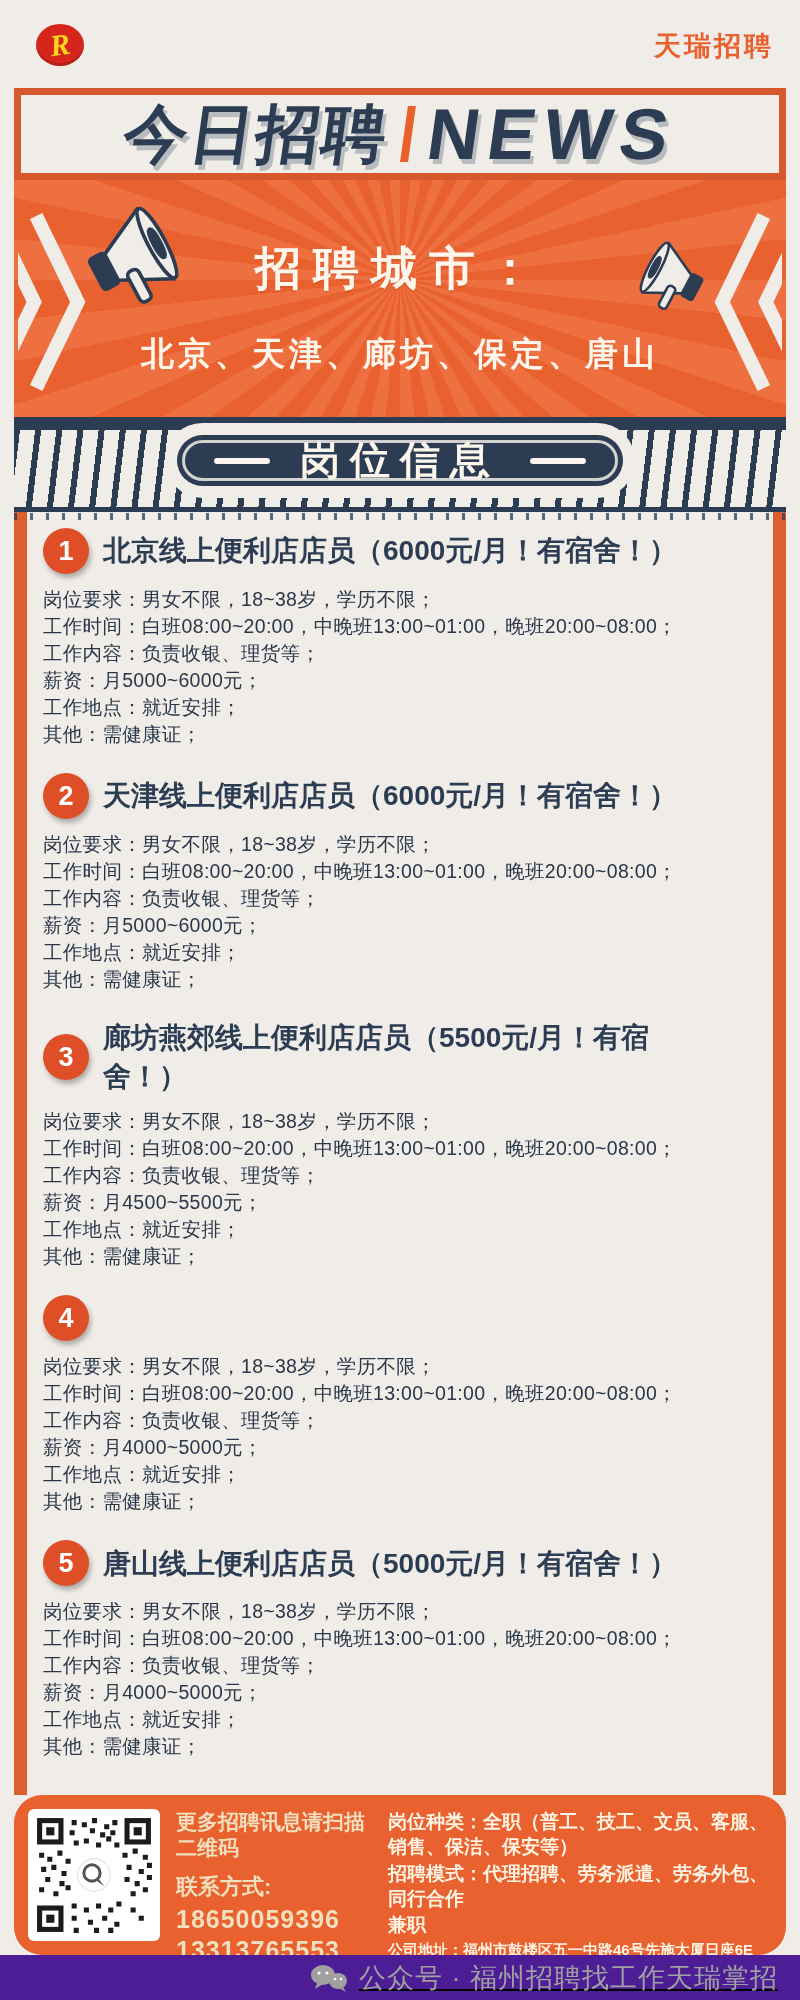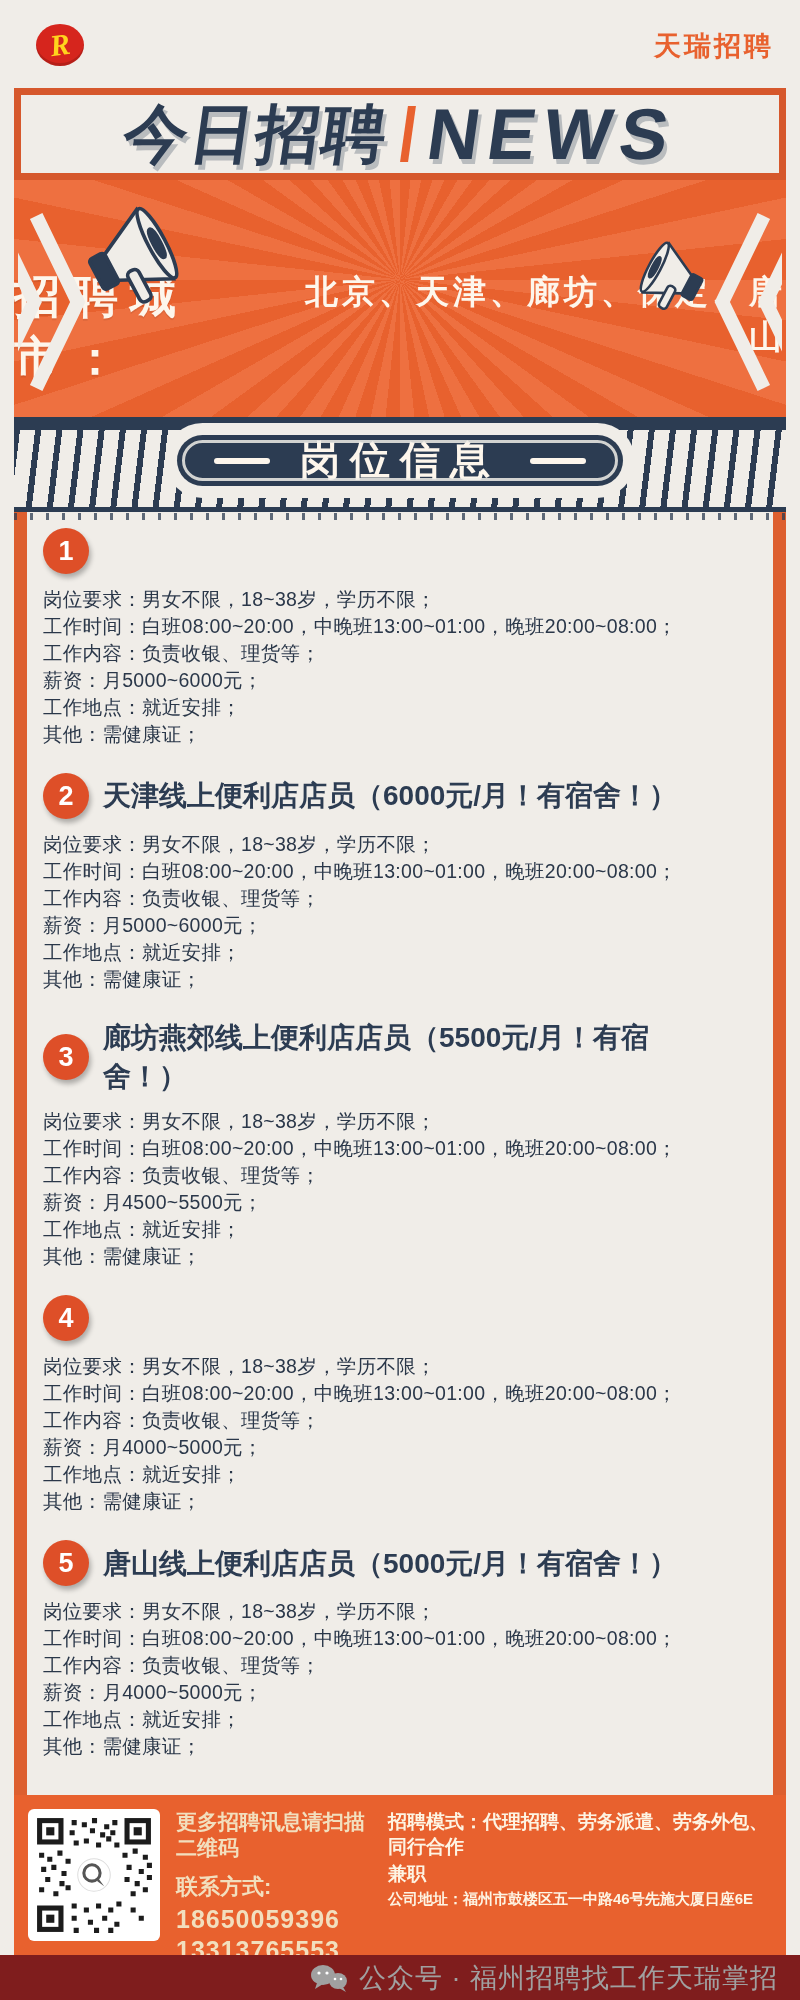--- a/index.html
+++ b/index.html
@@ -43,21 +43,21 @@
     transform:skewX(-8deg); text-shadow:4px 5px 0 rgba(44,60,82,.28); line-height:1;
   }
 
   
   .banner{
     flex:0 0 auto; height:245px; margin:0 14px; position:relative; overflow:hidden;
     border-bottom:8px solid #2c3c52;
     background:#e8612e;
     background-image:repeating-conic-gradient(from 0deg at 50% 42%,
       #e8612e 0deg 6deg, #ee7040 6deg 12deg);
-    display:flex; flex-direction:row; align-items:center;
+    display:flex; flex-direction:column; align-items:center;
   }
   .banner-heading{
     margin-top:58px; color:#fdf6ec; font-size:46px; font-weight:900;
     letter-spacing:12px; text-shadow:0 2px 0 rgba(0,0,0,.08);
   }
   .banner-cities{
     margin-top:32px; color:#fdf6ec; font-size:33px; font-weight:900; letter-spacing:4px;text-align:right;
   }
   .chev{ position:absolute; top:28px; height:188px; width:70px; }
   .chev.left{ left:4px; }
@@ -109,40 +109,40 @@
     font-size:28px; font-weight:900; color:#2c3c52; line-height:1.4; max-width:610px;
   }
   .job-lines p{
     font-size:19.5px; color:#2a3749; line-height:27px; font-weight:500;
     letter-spacing:.3px;
   }
 
   
   .footer{
     flex:0 0 auto; height:160px; margin:0 14px; background:#e8612e;
-    display:flex; gap:16px; padding:14px 14px; align-items:flex-start;
+    display:flex; gap:16px; padding:14px 14px; align-items:flex-start;border-radius:28px;
   }
   .qr{
     flex:0 0 auto; width:132px; height:132px; background:#fff; border-radius:6px;
     padding:5px;
   }
   .qr svg{ width:100%; height:100%; display:block; }
   .f-mid{ flex:0 0 auto; width:196px; color:#f2dfbe; }
   .f-cap{ font-size:21px; font-weight:700; line-height:1.22; margin-bottom:12px; }
   .f-contact{ font-size:22px; font-weight:700; margin-bottom:2px; }
   .f-phone{ font-size:25px; font-weight:700; line-height:1.22; letter-spacing:1px; }
   .f-right{ flex:1 1 auto; color:#fdf4e3; font-size:19px; font-weight:700; line-height:1.33; }
   .f-right p{ margin-bottom:1px; }
   .f-addr{ font-size:15px; white-space:nowrap; letter-spacing:0; margin-top:3px; }
 
   
   .bottom-bar{
-    flex:0 0 auto; height:45px; background:#7f1d1d;
+    flex:0 0 auto; height:45px; background:#4c1d95;
     display:flex; align-items:center; justify-content:flex-end;
-    padding-right:22px; gap:10px;
+    padding-right:22px; gap:10px;text-decoration:underline;
   }
   .wechat-icon{ width:40px; height:30px; display:inline-block; }
   .bottom-text{ color:#a0a0a0; font-size:27px; letter-spacing:1px; }
 </style>
 </head>
 <body>
 
 <div class="page">
 
   <header class="top">
@@ -195,20 +195,21 @@
       <span class="pill-label">岗位信息</span>
       <span class="dash"></span>
     </div>
   </div>
 
   <main class="content">
 
     <section class="job">
       <div class="job-head">
         <span class="num">1</span>
+        <h2 class="job-title">北京线上便利店店员（6000元/月！有宿舍！）</h2>
       </div>
       <div class="job-lines">
         <p>岗位要求：男女不限，18~38岁，学历不限；</p>
         <p>工作时间：白班08:00~20:00，中晚班13:00~01:00，晚班20:00~08:00；</p>
         <p>工作内容：负责收银、理货等；</p>
         <p>薪资：月5000~6000元；</p>
         <p>工作地点：就近安排；</p>
         <p>其他：需健康证；</p>
       </div>
     </section>
@@ -309,20 +310,21 @@
         <path d="M63 66 L70 71 L64 63 Z" fill="#555555"></path>
       </svg>
     </div>
     <div class="f-mid">
       <p class="f-cap">更多招聘讯息请扫描二维码</p>
       <p class="f-contact">联系方式:</p>
       <p class="f-phone">18650059396</p>
       <p class="f-phone">13313765553</p>
     </div>
     <div class="f-right">
+      <p>岗位种类：全职（普工、技工、文员、客服、销售、保洁、保安等）</p>
       <p>招聘模式：代理招聘、劳务派遣、劳务外包、同行合作</p>
       <p>兼职</p>
       <p class="f-addr">公司地址：福州市鼓楼区五一中路46号先施大厦日座6E</p>
     </div>
   </footer>
 
   <div class="bottom-bar">
     <svg class="wechat-icon" viewBox="0 0 40 30">
       <g fill="#a0a0a0">
         <ellipse cx="14" cy="12" rx="12" ry="10"></ellipse>

